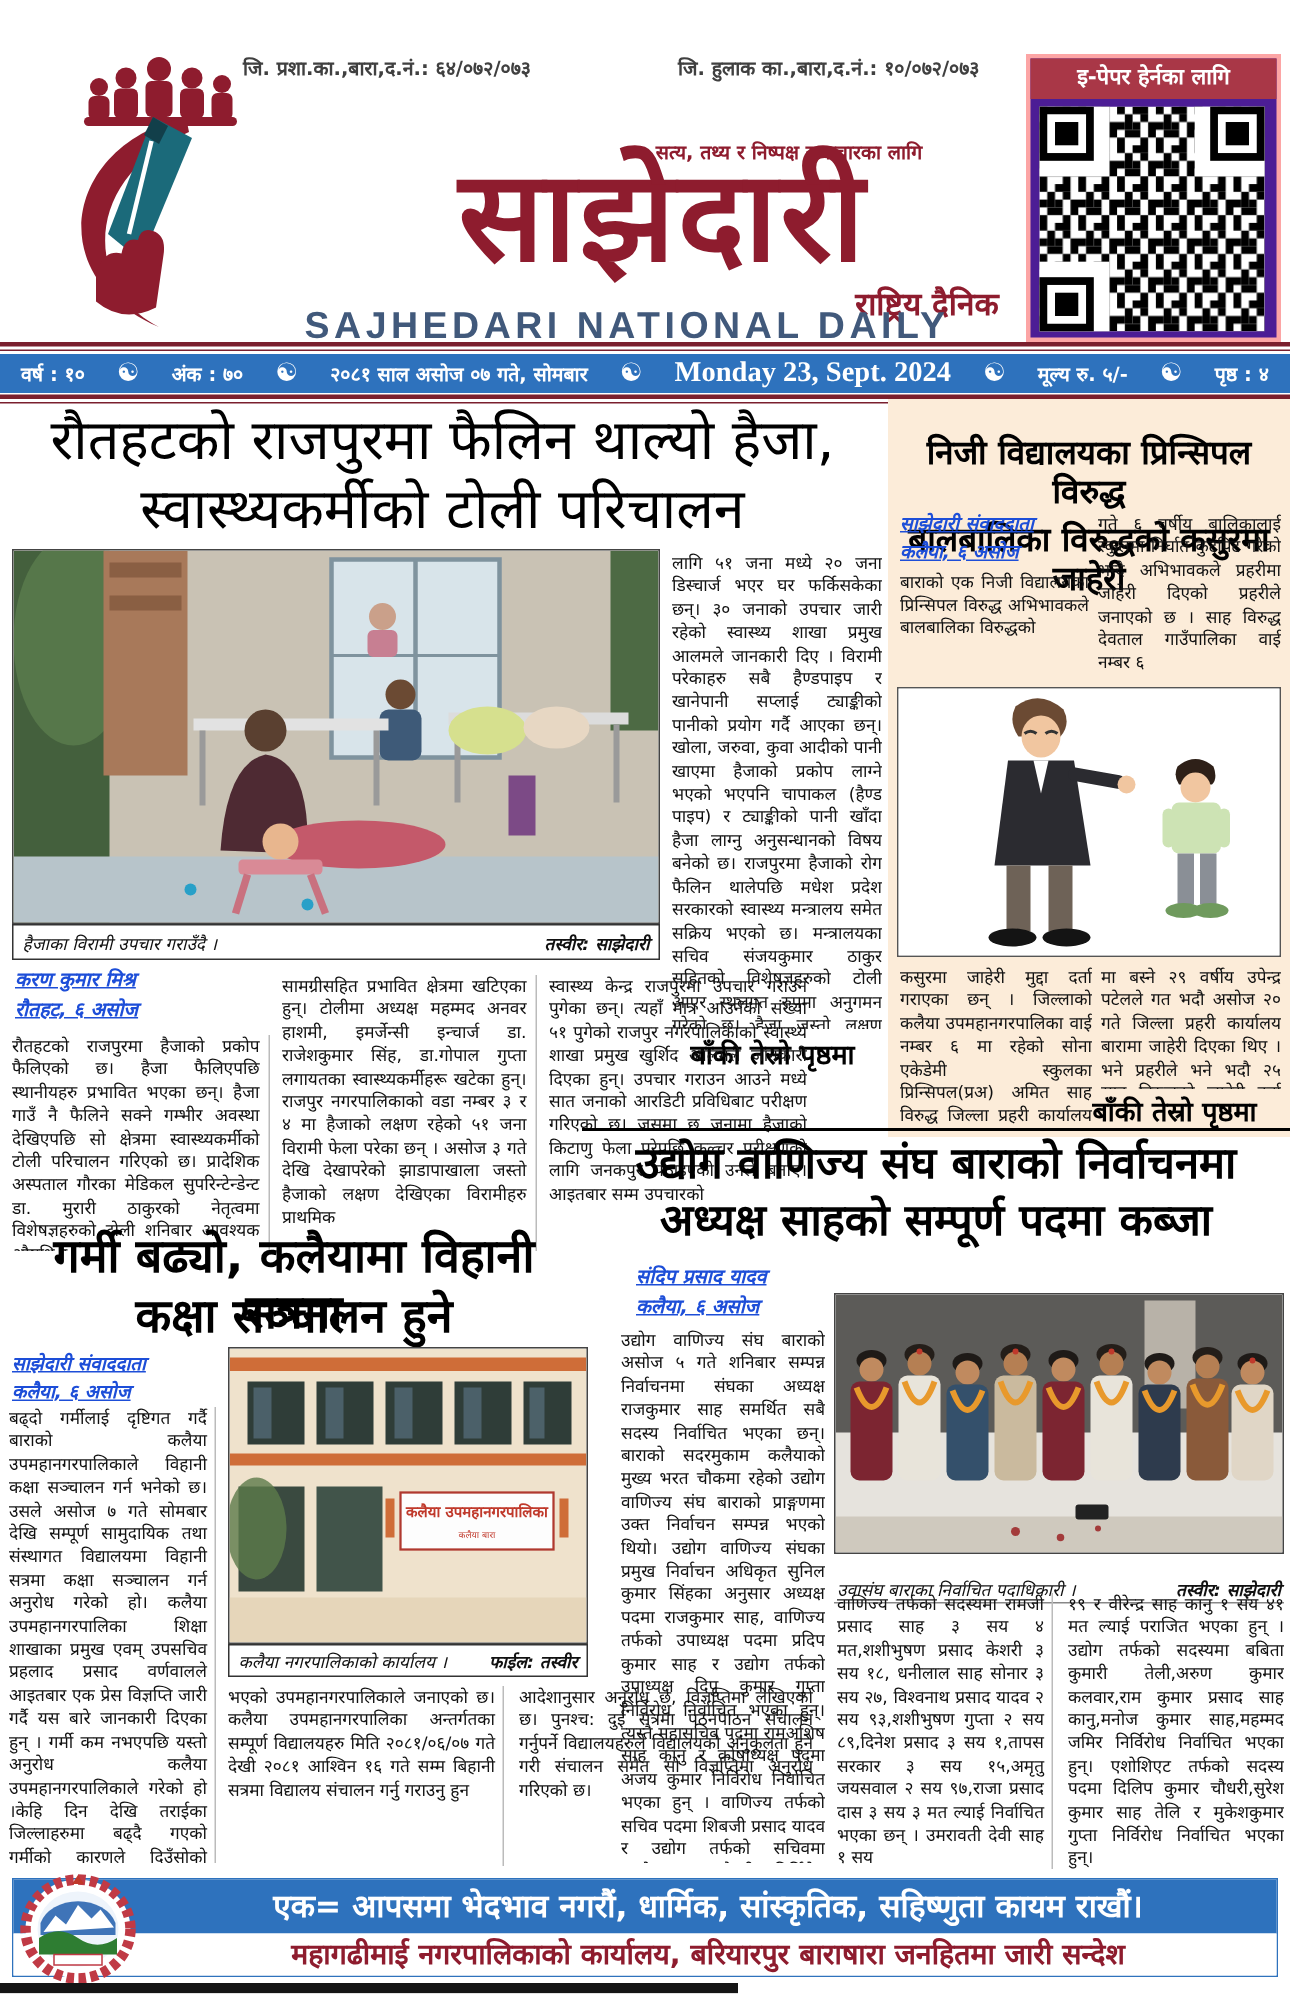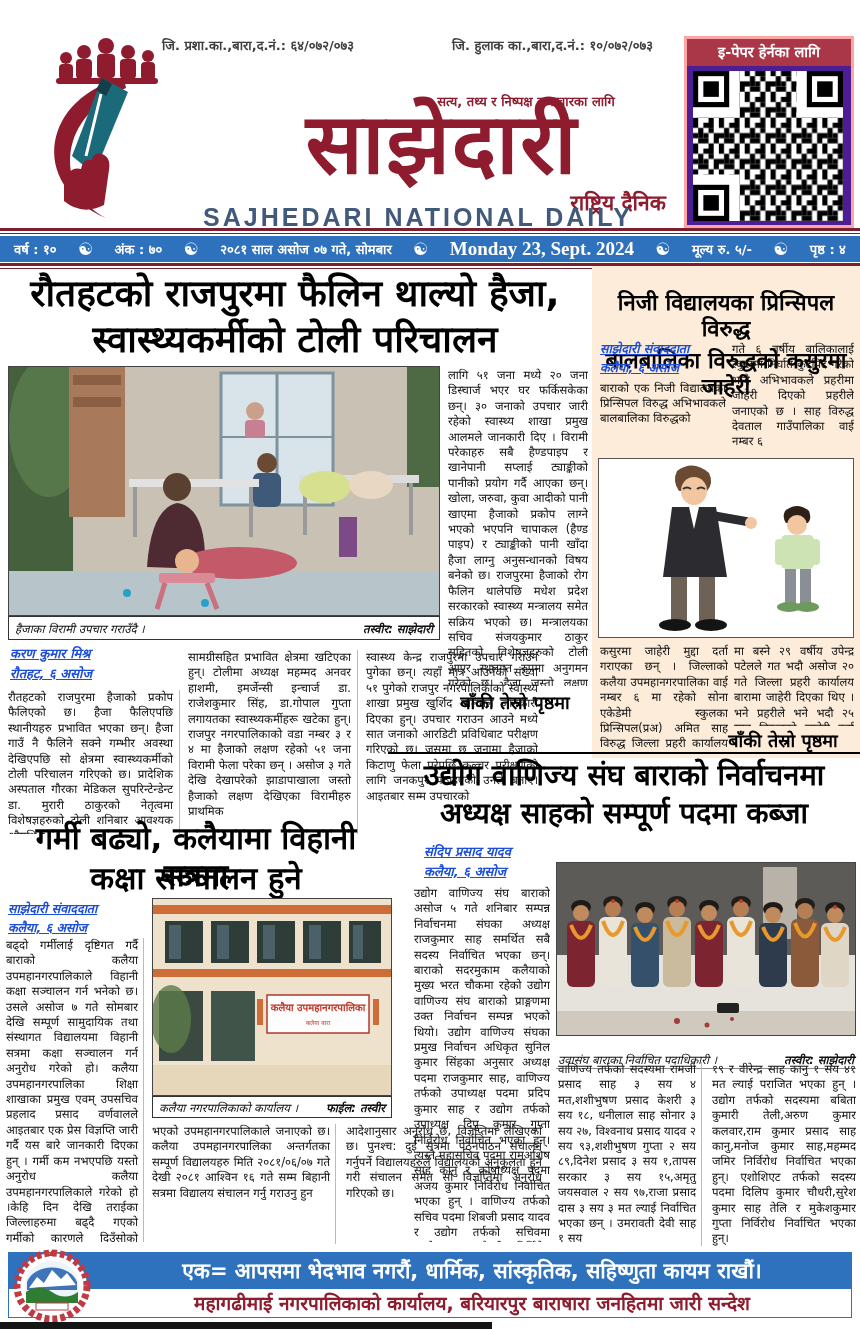--- a/index.html
+++ b/index.html
@@ -12,21 +12,21 @@
   .tagline{font-size:13px;font-weight:bold;color:#8e1c2e;text-align:center}
   .logo-text{font-size:84px;font-weight:800;color:#8e1c2e;text-align:center;line-height:1;letter-spacing:2px}
   .subtitle{font-size:21px;font-weight:bold;color:#8e1c2e;text-align:center}
   .eng-title{font-size:25px;font-weight:bold;color:#41597b;letter-spacing:3px;text-align:center;font-family:"Liberation Sans",sans-serif}
   .epanel{border:3px solid #fca5a5;background:#4c1d95}
   .epanel .ehead{background:#a93747;color:#fff;font-size:14.5px;font-weight:bold;text-align:center;line-height:27px;height:27px}
   .rule-double{border-top:3px solid #7a1f2e;border-bottom:1px solid #7a1f2e;height:6px}
   .datebar{background:#2e72bd;color:#fff;display:flex;align-items:center;justify-content:space-between;padding:0 14px;font-size:13px;font-weight:bold}
   .datebar .sep{font-size:17px;line-height:1;color:#fff}
   .datebar .en{font-family:"Liberation Serif",serif;font-size:19px}
-  .headline-xl{font-size:37px;font-weight:700;color:#000;text-align:center;line-height:1.2}
+  .headline-xl{font-size:37px;font-weight:400;color:#000;text-align:center;line-height:1.2}
   .headline-lg{font-size:29px;font-weight:800;color:#000;text-align:center;line-height:1.2}
   .headline-md{font-size:22px;font-weight:800;color:#000;text-align:center;line-height:1.2}
   .byline{font-size:13px;font-weight:bold;font-style:italic;text-decoration:underline;color:#1d4ed8;line-height:1.5}
   .body-col{font-size:11.5px;line-height:1.34;text-align:justify;color:#111;overflow:hidden}
   .caption-box{border:1px solid #333;display:flex;justify-content:space-between;align-items:center;padding:1px 6px;background:#fff}
   .caption{font-size:11.5px;font-style:italic;color:#111}
   .credit{font-size:11.5px;font-style:italic;font-weight:bold;color:#111}
   .continued{font-weight:800;color:#000;text-align:center}
   .cream{background:#fcecd9}
   .photo-frame{border:1px solid #444;overflow:hidden;background:#ddd}

